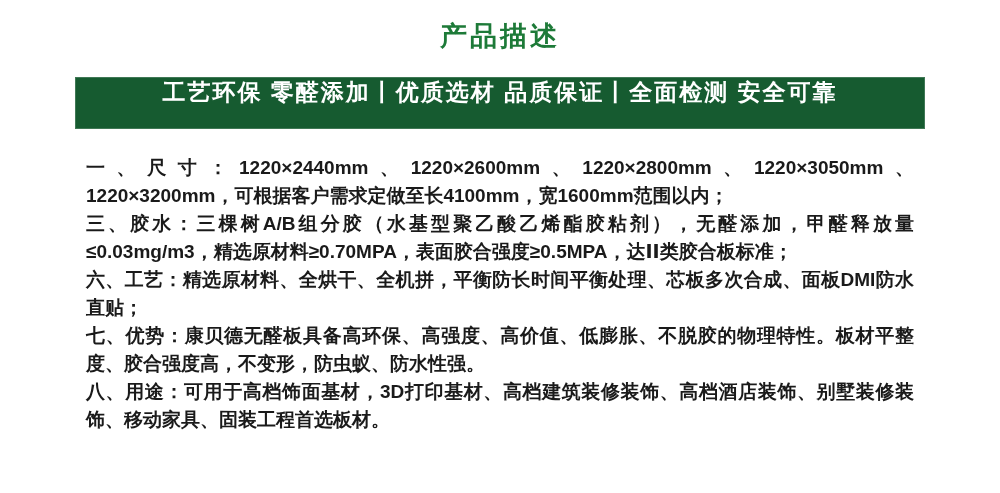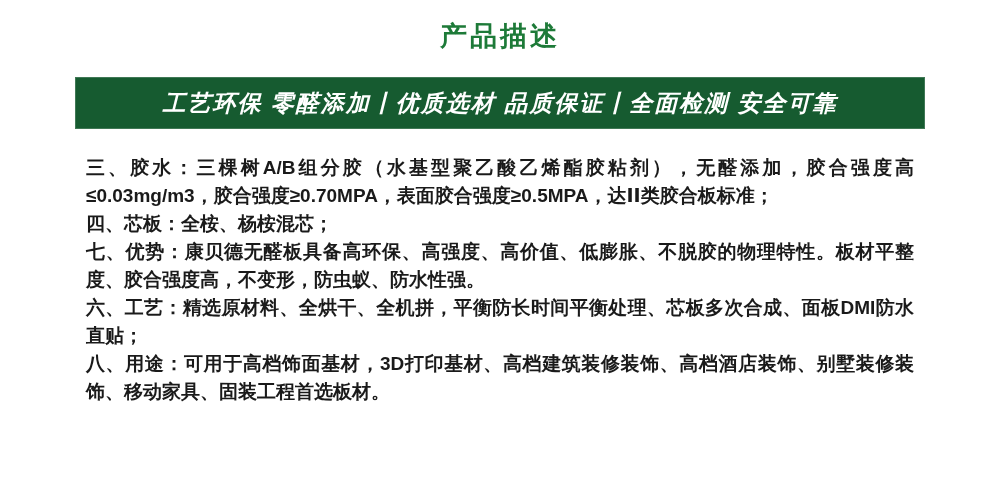--- a/index.html
+++ b/index.html
@@ -26,28 +26,27 @@
     letter-spacing: 3px;
   }
   .banner {
     box-sizing: border-box;
     width: 850px;
     height: 52px;
     margin: 23px auto 0 auto;
     background: #165b30;
     box-shadow: inset 0 0 0 1px rgba(255,255,255,0.18);
     display: flex;
-    align-items: center;
+    align-items: flex-start;
     justify-content: center;
     color: #ffffff;
     font-size: 23px;
     font-weight: bold;
     letter-spacing: 2px;
     white-space: nowrap;
-    font-style: italic;
   }
   .spec-list {
     width: 828px;
     margin: 25px auto 0 auto;
     color: #1a1a1a;
     font-size: 19px;
     font-weight: bold;
     line-height: 28px;
     text-align: justify;
   }
@@ -61,20 +60,20 @@
 
 <div class="page">
 
   <h1 class="title">产品描述</h1>
 
   <div class="banner">
     <span>工艺环保 零醛添加丨优质选材 品质保证丨全面检测 安全可靠</span>
   </div>
 
   <div class="spec-list">
-    <p>三、胶水：三棵树A/B组分胶（水基型聚乙酸乙烯酯胶粘剂），无醛添加，胶合强度高≤0.03mg/m3，胶合强度≥0.70MPA，表面胶合强度≥0.5MPA，达ⅠⅠ类胶合板标准；</p>
-    <p>四、芯板：全桉、杨桉混芯；</p>
+    <p>一、尺寸：1220×2440mm、1220×2600mm、1220×2800mm、1220×3050mm、1220×3200mm，可根据客户需求定做至长4100mm，宽1600mm范围以内；</p>
+    <p>三、胶水：三棵树A/B组分胶（水基型聚乙酸乙烯酯胶粘剂），无醛添加，甲醛释放量≤0.03mg/m3，精选原材料≥0.70MPA，表面胶合强度≥0.5MPA，达ⅠⅠ类胶合板标准；</p>
+    <p>六、工艺：精选原材料、全烘干、全机拼，平衡防长时间平衡处理、芯板多次合成、面板DMI防水直贴；</p>
     <p>七、优势：康贝德无醛板具备高环保、高强度、高价值、低膨胀、不脱胶的物理特性。板材平整度、胶合强度高，不变形，防虫蚁、防水性强。</p>
-    <p>六、工艺：精选原材料、全烘干、全机拼，平衡防长时间平衡处理、芯板多次合成、面板DMI防水直贴；</p>
     <p>八、用途：可用于高档饰面基材，3D打印基材、高档建筑装修装饰、高档酒店装饰、别墅装修装饰、移动家具、固装工程首选板材。</p>
   </div>
 
 </div>
 
 </body></html>

